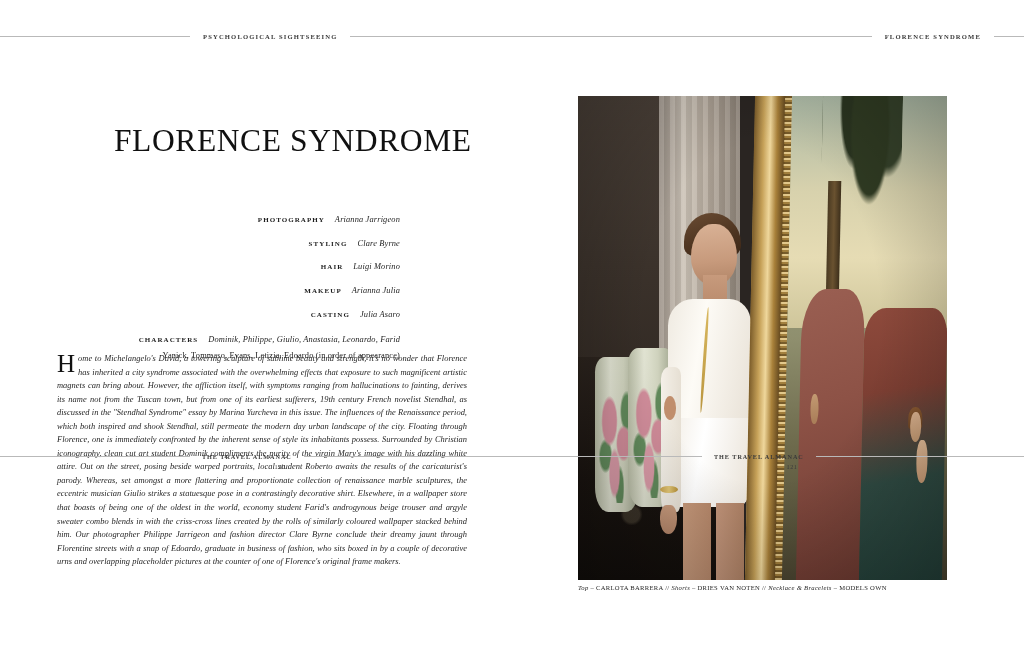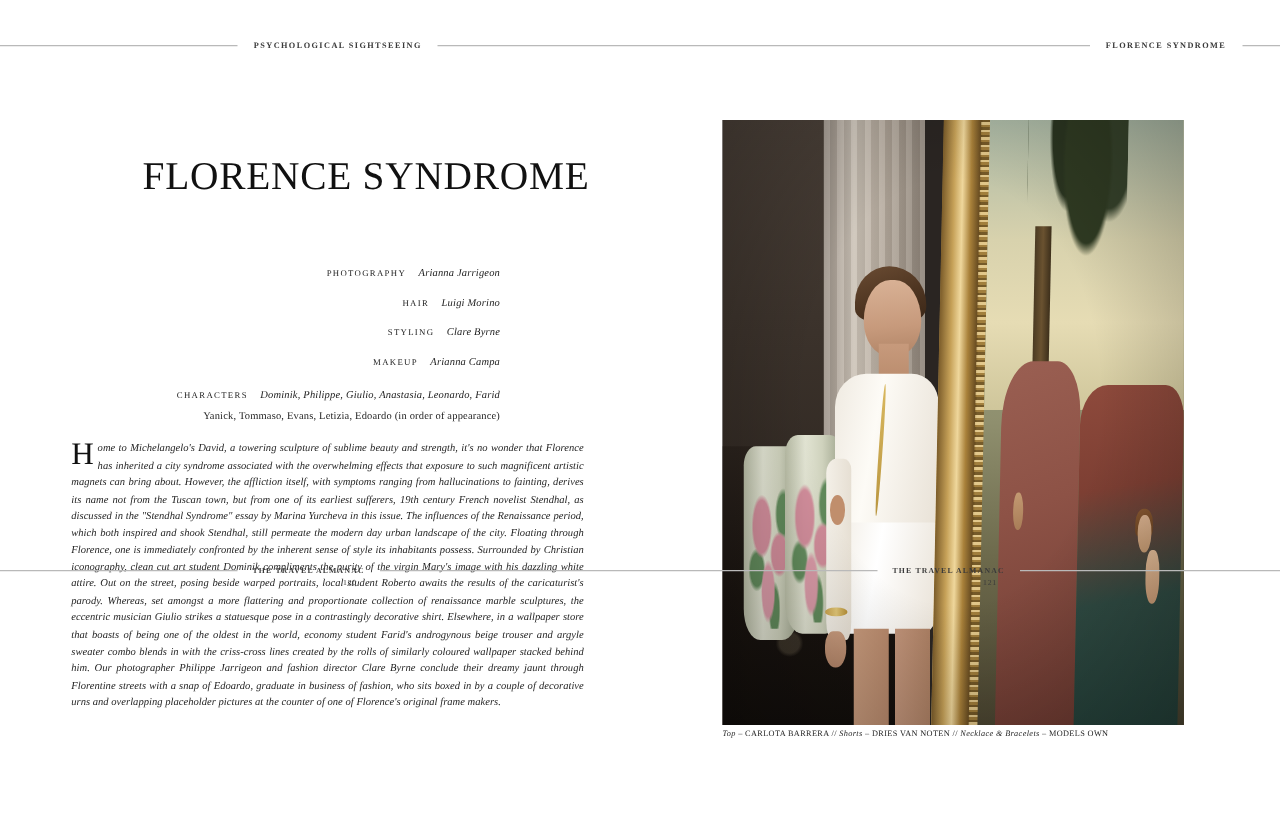--- a/index.html
+++ b/index.html
@@ -84,21 +84,21 @@
   .credit-row {
     display: block;
     margin-bottom: 3.2px;
     line-height: 1.28;
     white-space: nowrap;
   }
   .credit-label {
     font-size: 7px;
     letter-spacing: 1.05px;
     text-transform: uppercase;
-    font-weight: 400;
+    font-weight: 700;
     color: #1d1d1d;
   }
   .credit-value {
     font-size: 8.4px;
     font-style: italic;
     color: #232323;
     margin-left: 6px;
     letter-spacing: 0.15px;
   }
   .credit-row-wrap {
@@ -416,30 +416,34 @@
     </div>
 
     <div class="headline">FLORENCE SYNDROME</div>
 
     <div class="credits">
       <div class="credit-row">
         <span class="credit-label">PHOTOGRAPHY</span>
         <span class="credit-value">Arianna Jarrigeon</span>
       </div>
       <div class="credit-row">
+        <span class="credit-label">STYLING</span>
+        <span class="credit-value">Clare Byrne</span>
+      </div>
+      <div class="credit-row">
         <span class="credit-label">HAIR</span>
         <span class="credit-value">Luigi Morino</span>
       </div>
       <div class="credit-row">
-        <span class="credit-label">STYLING</span>
-        <span class="credit-value">Clare Byrne</span>
+        <span class="credit-label">MAKEUP</span>
+        <span class="credit-value">Arianna Julia</span>
       </div>
       <div class="credit-row">
-        <span class="credit-label">MAKEUP</span>
-        <span class="credit-value">Arianna Campa</span>
+        <span class="credit-label">CASTING</span>
+        <span class="credit-value">Julia Asaro</span>
       </div>
       <div class="credit-row credit-row-wrap">
         <span class="credit-label">CHARACTERS</span>
         <span class="credit-value">Dominik, Philippe, Giulio, Anastasia, Leonardo, Farid</span>
         <span class="credit-cont">Yanick, Tommaso, Evans, Letizia, Edoardo (in order of appearance)</span>
       </div>
     </div>
 
     <div class="bodycopy">
       <span class="dropcap">H</span><span>ome to Michelangelo's David, a towering sculpture of sublime beauty and strength, it's no wonder that Florence has inherited a city syndrome associated with the overwhelming effects that exposure to such magnificent artistic magnets can bring about. However, the affliction itself, with symptoms ranging from hallucinations to fainting, derives its name not from the Tuscan town, but from one of its earliest sufferers, 19th century French novelist Stendhal, as discussed in the "Stendhal Syndrome" essay by Marina Yurcheva in this issue. The influences of the Renaissance period, which both inspired and shook Stendhal, still permeate the modern day urban landscape of the city. Floating through Florence, one is immediately confronted by the inherent sense of style its inhabitants possess. Surrounded by Christian iconography, clean cut art student Dominik compliments the purity of the virgin Mary's image with his dazzling white attire. Out on the street, posing beside warped portraits, local student Roberto awaits the results of the caricaturist's parody. Whereas, set amongst a more flattering and proportionate collection of renaissance marble sculptures, the eccentric musician Giulio strikes a statuesque pose in a contrastingly decorative shirt. Elsewhere, in a wallpaper store that boasts of being one of the oldest in the world, economy student Farid's androgynous beige trouser and argyle sweater combo blends in with the criss-cross lines created by the rolls of similarly coloured wallpaper stacked behind him. Our photographer Philippe Jarrigeon and fashion director Clare Byrne conclude their dreamy jaunt through Florentine streets with a snap of Edoardo, graduate in business of fashion, who sits boxed in by a couple of decorative urns and overlapping placeholder pictures at the counter of one of Florence's original frame makers.</span>

